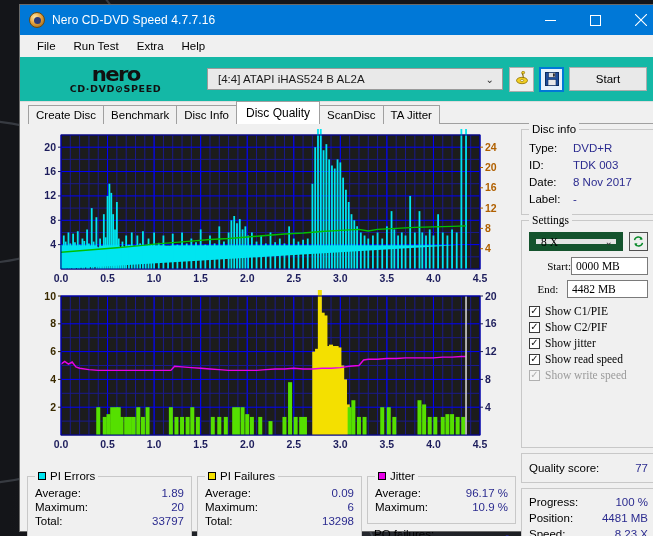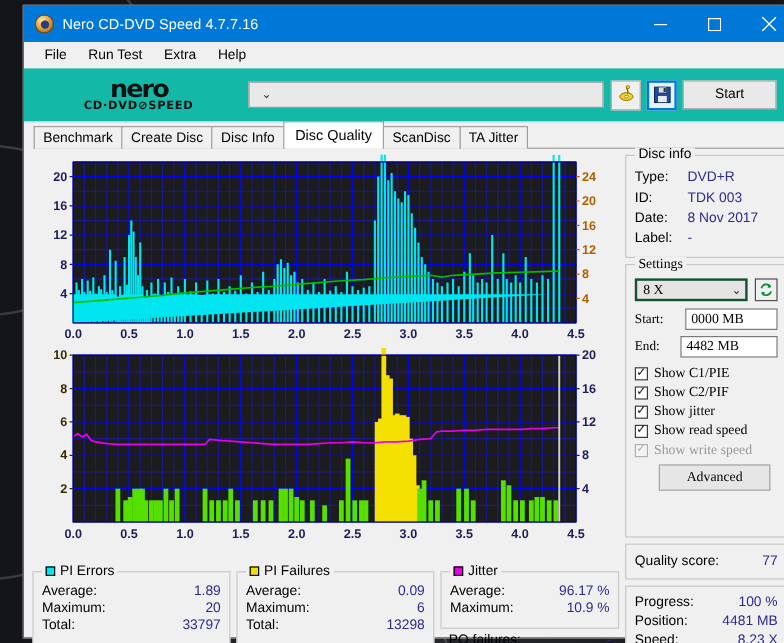--- a/index.html
+++ b/index.html
@@ -90,21 +90,21 @@
        justify-content:flex-start;padding:0 4px;box-sizing:border-box;font-size:11.5px;}
   .cbrow{display:flex;align-items:center;gap:5px;height:16px;font-size:11.5px;}
   .cb{width:11px;height:11px;border:1px solid #3a3a3a;background:#fff;box-sizing:border-box;
       display:flex;align-items:center;justify-content:center;font-size:10px;line-height:10px;color:#111;}
   .cb.dis{border-color:#b0b0b0;color:#b0b0b0;background:#f4f4f4;}
   .cbrow.dis{color:#9a9a9a;}
   .kvrow{display:flex;justify-content:space-between;font-size:11.5px;line-height:16px;}
   .kvrow .v{color:#2b2b8f;}
   #advanced-button{height:20px;margin:4px 6px 1px 20px;border:1px solid #a5a5a5;background:#e6e6e6;
      display:flex;align-items:center;justify-content:center;font-size:11.5px;}
-  #speed-select{height:19px;border:2px solid #14532d;background:#e4e4e4;display:flex;align-items:center;
+  #speed-select{height:19px;border:7px solid #14532d;background:#e4e4e4;display:flex;align-items:center;
      padding:0 3px 0 5px;font-size:11.5px;box-sizing:border-box;flex:1;}
   #speed-select .dv{flex:1;}
   #refresh-button{width:19px;height:19px;border:1px solid #4f4f4f;background:#efefef;
      display:flex;align-items:center;justify-content:center;box-sizing:border-box;margin-left:6px;}
 </style>
 </head>
 <body>
 
 <div id="desktop">
   <div class="arc" style="left:-180px;top:-60px;width:320px;height:320px;"></div>
@@ -142,20 +142,21 @@
     <div class="mi">Extra</div>
     <div class="mi">Help</div>
   </div>
 
   <div id="toolbar">
     <div id="logo">
       <div class="nero">nero</div>
       <div class="sub">CD·DVD⊘SPEED</div>
     </div>
     <div id="drive-select">
+      <span class="dv">[4:4]   ATAPI iHAS524  B AL2A</span>
       <span class="chev">⌄</span>
     </div>
     <div class="tbtn">
       <svg width="16" height="16" viewBox="0 0 16 16">
         <ellipse cx="8" cy="9.5" rx="5.5" ry="3.2" fill="#f2cf22" stroke="#8a6d00" stroke-width=".8"></ellipse>
         <ellipse cx="8" cy="9.5" rx="1.6" ry="1" fill="#fff" stroke="#8a6d00" stroke-width=".6"></ellipse>
         <path d="M9 7 C10.5 4 7 3 8.5 1.5" stroke="#8a6d00" stroke-width="1.2" fill="none"></path>
         <circle cx="9.2" cy="1.6" r="1.4" fill="#f2cf22" stroke="#8a6d00" stroke-width=".7"></circle>
       </svg>
     </div>
@@ -164,22 +165,22 @@
         <rect x="0.5" y="0.5" width="13" height="13" fill="#1f4f9c" stroke="#0b2c61"></rect>
         <rect x="3.5" y="0.5" width="7" height="5" fill="#dcdcdc" stroke="#0b2c61" stroke-width=".6"></rect>
         <rect x="8" y="1.4" width="1.8" height="3.2" fill="#2b2b2b"></rect>
         <rect x="3" y="7.5" width="8" height="6" fill="#e9e9e9" stroke="#0b2c61" stroke-width=".6"></rect>
       </svg>
     </div>
     <div class="pbtn" id="btn-start">Start</div>
   </div>
 
   <div id="tabstrip">
+    <div class="tab">Create Disc</div>
     <div class="tab">Benchmark</div>
-    <div class="tab">Create Disc</div>
     <div class="tab">Disc Info</div>
     <div class="tab active">Disc Quality</div>
     <div class="tab">ScanDisc</div>
     <div class="tab">TA Jitter</div>
   </div>
 
   <div id="content">
 
     <div id="left">
       <div class="chartbox">
@@ -677,25 +678,25 @@
             <svg width="13" height="13" viewBox="0 0 13 13">
               <path d="M2.5 5.2 A4 4 0 0 1 10 4.2" stroke="#0a8a2a" stroke-width="1.4" fill="none"></path>
               <path d="M10.5 7.8 A4 4 0 0 1 3 8.8" stroke="#0a8a2a" stroke-width="1.4" fill="none"></path>
               <path d="M8.8 1.6 L10.6 4.4 L7.6 4.7 Z" fill="#0a8a2a"></path>
               <path d="M4.2 11.4 L2.4 8.6 L5.4 8.3 Z" fill="#0a8a2a"></path>
             </svg>
           </div>
         </div>
 
         <div style="display:flex;align-items:center;margin-bottom:5px;">
-          <span style="width:42px;">Start:</span>
+          <span style="width:42px;text-align:right;">Start:</span>
           <span class="fld" style="flex:1;">0000 MB</span>
         </div>
         <div style="display:flex;align-items:center;margin-bottom:5px;">
-          <span style="width:38px;">End:</span>
+          <span style="width:38px;text-align:center;">End:</span>
           <span class="fld" style="flex:1;">4482 MB</span>
         </div>
 
         <div class="cbrow">
           <span class="cb">✓</span>
           <span>Show C1/PIE</span>
         </div>
         <div class="cbrow">
           <span class="cb">✓</span>
           <span>Show C2/PIF</span>
@@ -706,21 +707,20 @@
         </div>
         <div class="cbrow">
           <span class="cb">✓</span>
           <span>Show read speed</span>
         </div>
         <div class="cbrow dis">
           <span class="cb dis">✓</span>
           <span>Show write speed</span>
         </div>
 
-        <div id="advanced-button">Advanced</div>
       </div>
 
       <div class="gbox" style="padding:6px 7px;">
         <div class="kvrow">
           <span>Quality score:</span>
           <span class="v">77</span>
         </div>
       </div>
 
       <div class="gbox" style="padding:5px 7px;">

